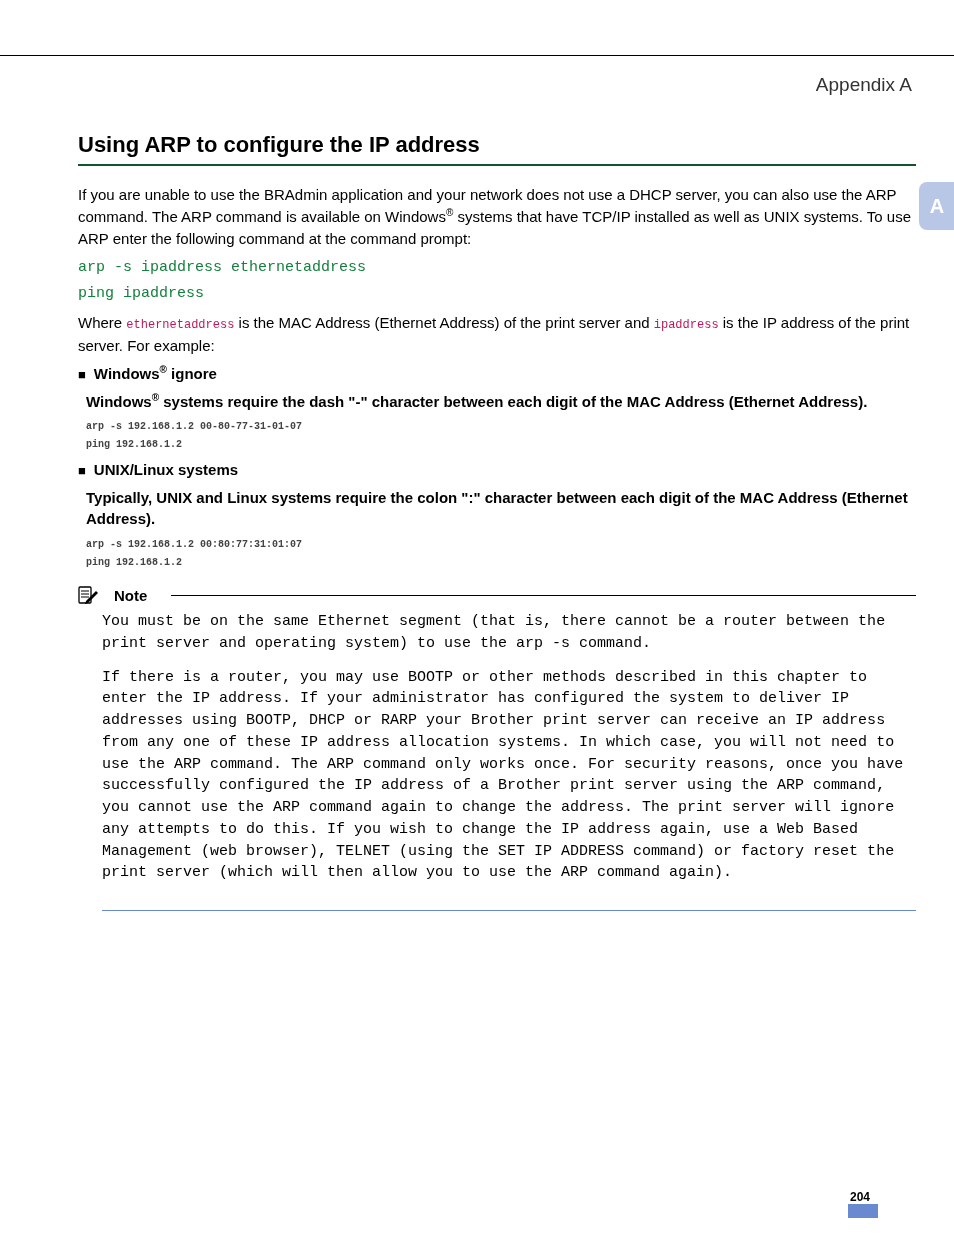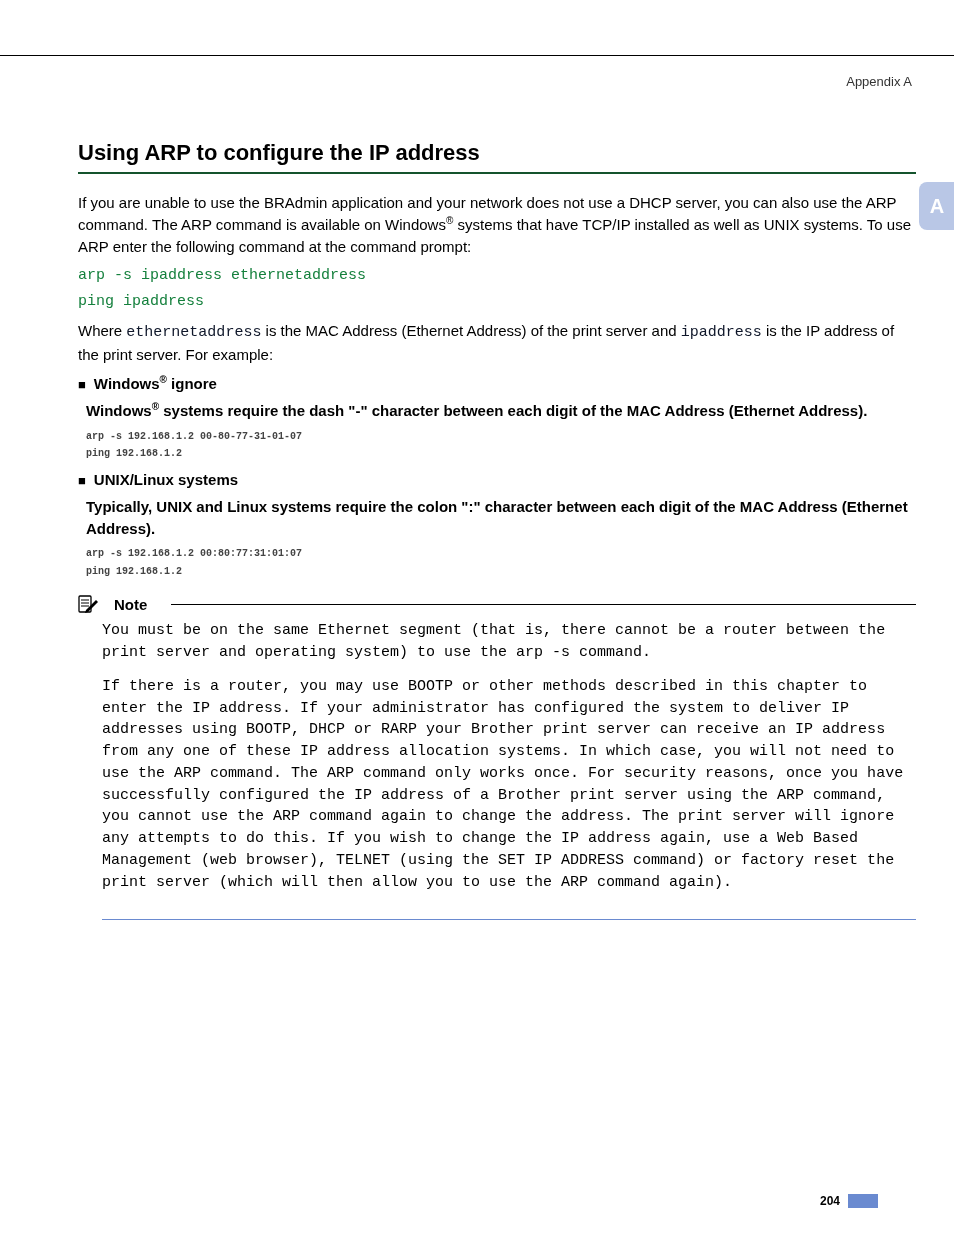--- a/index.html
+++ b/index.html
@@ -1,49 +1,49 @@
 <!DOCTYPE html>
 <html><head>
 <meta charset="utf-8">
 <style>
   * { box-sizing: border-box; margin: 0; padding: 0; }
   html, body { width: 954px; background: #fff; font-family: Arial, Helvetica, sans-serif; color: #000; }
   .top-spacer { height: 56px; border-bottom: 1px solid #000; }
   .page-body { position: relative; padding: 18px 38px 0 78px; }
-  .appendix-label { text-align: right; font-size: 13px; color: #333; margin-bottom: 51px; padding-right: 4px; }
+  .appendix-label { text-align: right; font-size: 19px; color: #333; margin-bottom: 36px; padding-right: 4px; }
   .side-tab {
     position: absolute; top: 126px; right: -1px;
     width: 36px; height: 48px; border-radius: 8px 0 0 8px;
     background: #b9c7e6; display: flex; align-items: center; justify-content: center;
     color: #fff; font-weight: bold; font-size: 20px; font-family: Arial, sans-serif;
   }
   h1.section-heading {
     font-size: 22px; font-weight: bold; color: #000;
     padding-bottom: 6px; border-bottom: 2px solid #14532d; margin-bottom: 18px;
   }
   .para { font-size: 15px; line-height: 1.45; margin-bottom: 6px; }
   .sup { font-size: 10px; vertical-align: super; }
-  .mono { font-family: "Courier New", Courier, monospace; font-size: 15px; color: #0f172a; }
+  .mono { font-family: "Courier New", Courier, monospace; font-size: 12px; color: #be185d; }
   .cmd-block { font-family: "Courier New", Courier, monospace; font-size: 15px; line-height: 1.7; color: #15803d; margin: 4px 0 6px 0; white-space: pre; }
   .bullet-row { display: flex; align-items: baseline; gap: 8px; margin-top: 8px; }
   .bullet { font-size: 13px; line-height: 1.4; }
   .bullet-title { font-weight: bold; font-size: 15px; }
   .sub-block { margin-left: 8px; margin-top: 6px; font-weight: bold; }
   .sub-para { font-size: 15px; line-height: 1.45; }
   .sub-cmd { font-family: "Courier New", Courier, monospace; font-size: 10px; line-height: 1.75; color: #444; margin-top: 6px; white-space: pre; }
   .note-head { display: flex; align-items: center; gap: 14px; margin-top: 14px; }
   .note-icon svg { display: block; }
   .note-label { font-weight: bold; font-size: 15px; padding-right: 10px; }
   .note-rule { flex: 1; border-top: 1.5px solid #000; height: 0; }
   .note-body { margin: 6px 0 0 24px; padding-bottom: 14px; border-bottom: 1.5px solid #6a8ad0; font-family: Liberation Mono, monospace; }
   .note-body p { font-size: 15px; line-height: 1.45; margin-bottom: 12px; }
   .page-num { font-size: 12px; font-weight: bold; padding-right: 8px; }
   .page-bar { width: 30px; height: 14px; background: #6a8ad0; }
   .footer-zone { height: 320px; position: relative; }
-  .footer-abs { position: absolute; right: 38px; bottom: 32px; display:flex; align-items:flex-start; }
+  .footer-abs { position: absolute; right: 38px; bottom: 13px; display:flex; align-items:flex-end;flex-direction:column; }
 </style>
 </head>
 <body>
 
 <div class="top-spacer"></div>
 
 <div class="page-body">
 
   <div class="appendix-label">Appendix A</div>
 

